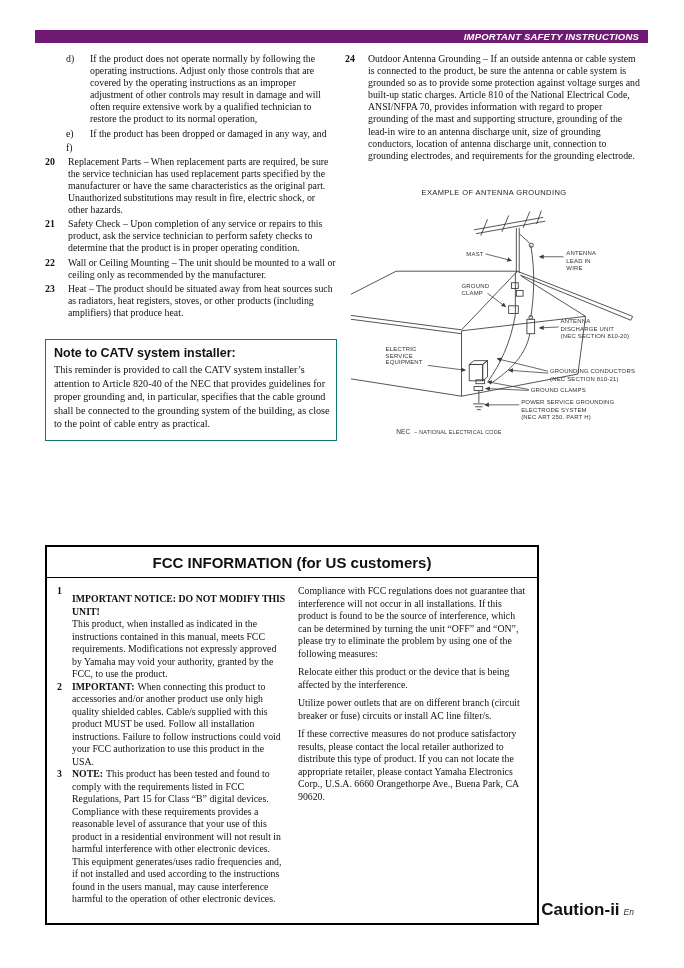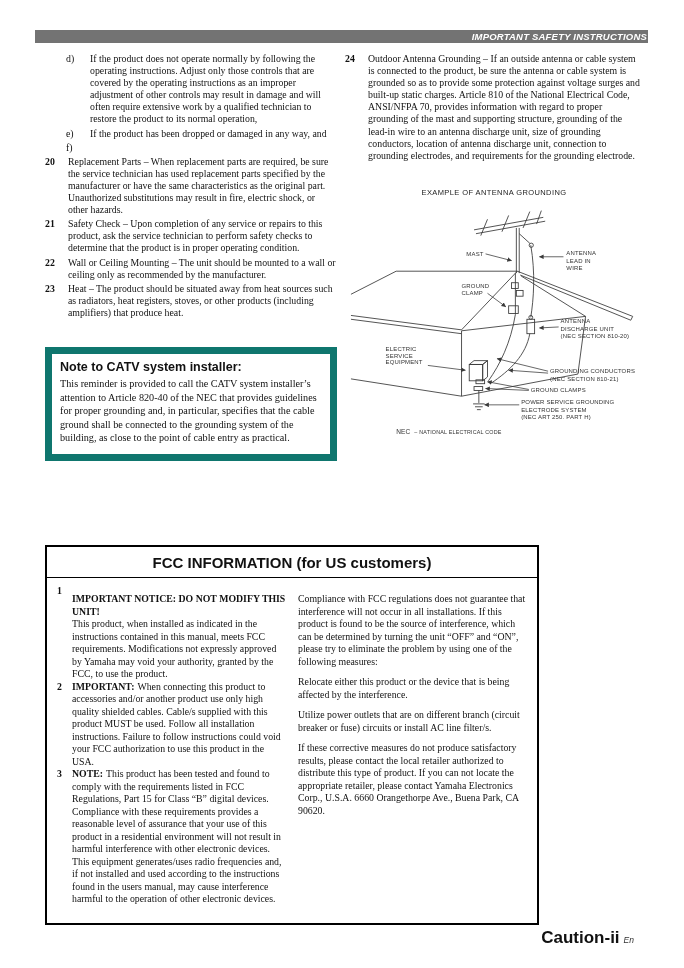--- a/index.html
+++ b/index.html
@@ -1,33 +1,33 @@
 <!DOCTYPE html>
 <html><head>
 <meta charset="utf-8">
 <style>
   html,body{margin:0;padding:0;background:#e8e8e8;}
   .page{position:relative;width:684px;height:968px;background:#ffffff;margin:0 auto;overflow:hidden;
         font-family:"Liberation Serif","DejaVu Serif",serif;color:#111;}
   
-  .header-bar{position:absolute;left:35px;top:30px;width:613px;height:13px;background:#737373;
-              box-sizing:border-box;padding-right:1px;
+  .header-bar{position:absolute;left:35px;top:30px;width:613px;height:13px;background:#701a75;
+              box-sizing:border-box;padding-right:9px;
               font-family:"Liberation Sans","DejaVu Sans",sans-serif;
               font-style:italic;font-weight:bold;font-size:9.5px;line-height:13px;
               color:#fff;text-align:right;letter-spacing:.2px;}
   
   .col-left{position:absolute;left:45px;top:53px;width:292px;font-size:9.8px;line-height:12.1px;}
   .col-right{position:absolute;left:345px;top:53px;width:298px;font-size:9.8px;line-height:12.1px;}
   .li{display:flex;margin-bottom:2px;}
   .li .n{flex:0 0 23px;font-weight:bold;}
   .li .t{flex:1;}
   .li.letter{padding-left:21px;}
   .li.letter .n{flex:0 0 24px;font-weight:normal;}
   
-  .catv-box{border:7px solid #0f766e;margin-top:28px;padding:5px 0 9px 8px;}
+  .catv-box{border:1px solid #0f766e;margin-top:20px;padding:5px 0 9px 8px;}
   .catv-title{font-family:"Liberation Sans","DejaVu Sans",sans-serif;font-weight:bold;font-size:12.5px;
               line-height:16px;margin-bottom:2px;}
   .catv-body{font-size:10.2px;line-height:13.6px;}
   
   .diagram-title{font-family:"Liberation Sans","DejaVu Sans",sans-serif;font-size:7.5px;letter-spacing:.4px;
                  text-align:center;color:#222;margin-top:25px;}
   svg.diagram{display:block;margin-top:2px;}
   svg.diagram line, svg.diagram path, svg.diagram polyline, svg.diagram polygon, svg.diagram rect, svg.diagram circle{
       stroke:#3a3a3a;stroke-width:.9;fill:none;}
   svg.diagram text{font-family:"Liberation Sans","DejaVu Sans",sans-serif;font-size:6.2px;fill:#333;
@@ -42,24 +42,24 @@
              text-align:center;padding:7px 0 6px 0;}
   .fcc-rule{border-top:1px solid #000;margin:0 -10px;}
   .fcc-cols{display:flex;gap:12px;padding-top:7px;}
   .fcc-col{flex:1;font-size:9.8px;line-height:12.5px;}
   .fcc-item{display:flex;}
   .fcc-item .n{flex:0 0 15px;font-weight:bold;}
   .fcc-item .t{flex:1;}
   .lead{font-weight:bold;}
   .lead.block{display:block;margin-top:8px;}
   .lead.inline{margin-right:3px;}
-  .fcc-p{margin:8px 0 6px 0;}
+  .fcc-p{margin:0 0 6px 0;}
   .p2{margin-top:0;}
   
-  .footer{position:absolute;top:928px;right:50px;display:flex;align-items:baseline;gap:4px;}
+  .footer{position:absolute;top:900px;right:50px;display:flex;align-items:baseline;gap:4px;}
   .footer .main{font-family:"Liberation Sans","DejaVu Sans",sans-serif;font-weight:bold;font-size:17px;}
   .footer .lang{font-family:"Liberation Sans","DejaVu Sans",sans-serif;font-style:italic;font-size:8.5px;color:#333;}
 </style>
 </head>
 <body>
 
 <div class="page">
 
   <div class="header-bar">
     <span>IMPORTANT SAFETY INSTRUCTIONS</span>

